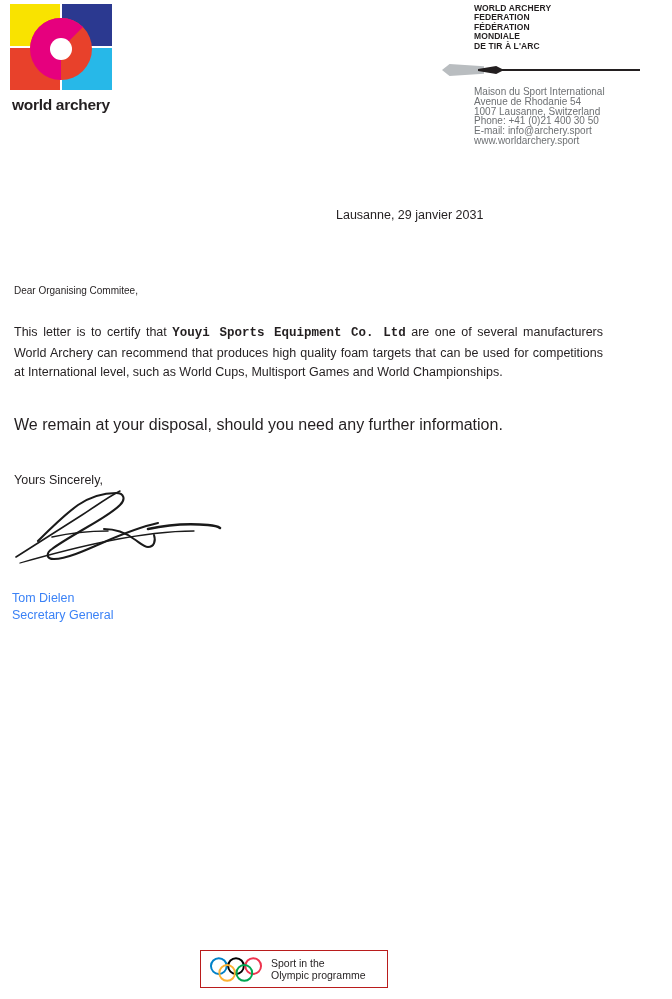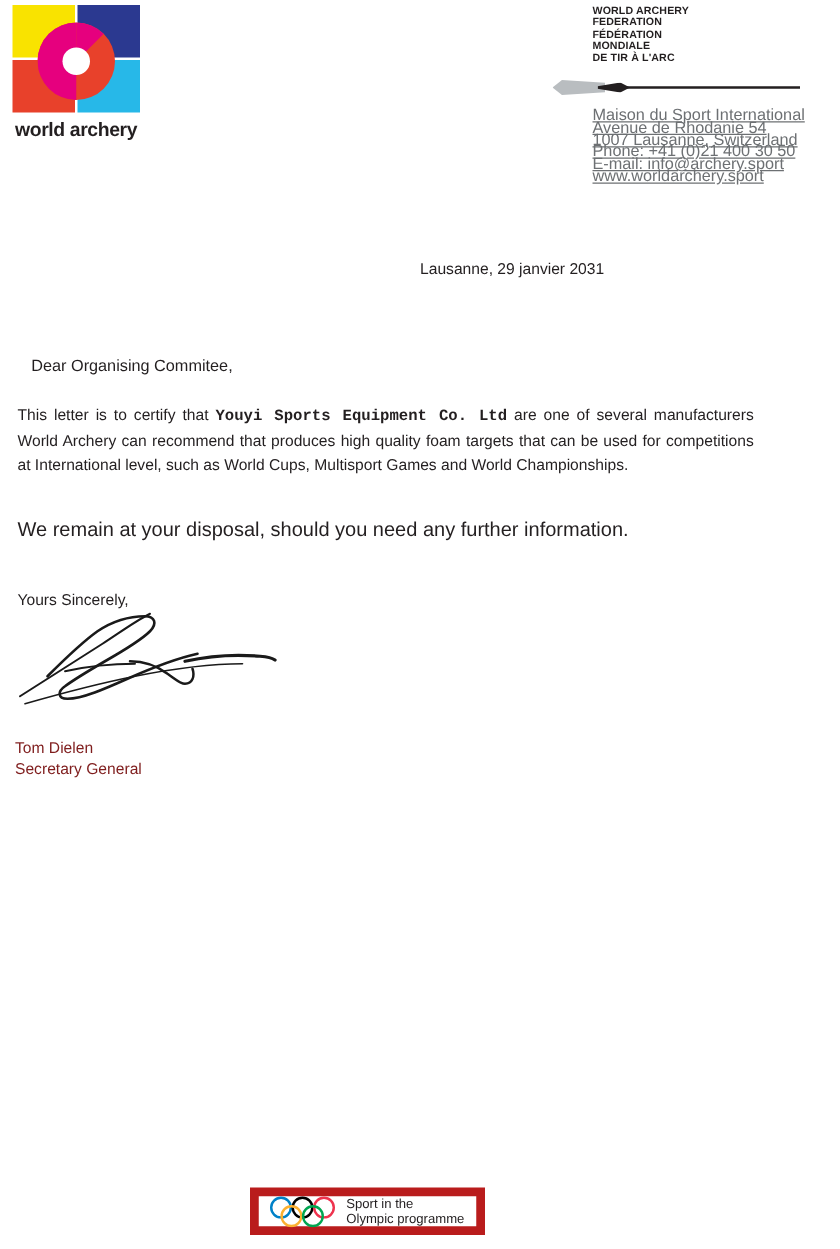--- a/index.html
+++ b/index.html
@@ -135,41 +135,39 @@
     position: absolute;
     left: 36px;
     top: 7px;
     width: 26px;
     height: 8px;
     background: #231f20;
     clip-path: polygon(0 38%, 70% 0, 100% 50%, 70% 100%, 0 62%);
   }
   .fed-addr {
     margin-top: 6px;
-    font-size: 13px;
+    font-size: 10px;
     line-height: 9.8px;
     color: #6d7073;
-    text-decoration: underline;
   }
 
   
   .date-line {
     position: absolute;
     left: 336px;
     top: 208px;
     font-size: 12.5px;
     color: #231f20;
   }
   .salutation {
     position: absolute;
     left: 14px;
     top: 285px;
-    font-size: 13px;
-    color: #231f20;
-    margin-left: 11px;
+    font-size: 10px;
+    color: #231f20;
   }
   .para1 {
     position: absolute;
     left: 14px;
     top: 323px;
     width: 589px;
     font-size: 12.5px;
     line-height: 19.5px;
     text-align: justify;
     color: #231f20;
@@ -199,31 +197,31 @@
     top: 485px;
     width: 220px;
     height: 90px;
   }
   .sig-name {
     position: absolute;
     left: 12px;
     top: 590px;
     font-size: 12.5px;
     line-height: 17px;
-    color: #7f1d1d;
+    color: #3b82f6;
   }
 
   
   .footer {
     position: absolute;
     left: 200px;
     top: 950px;
     width: 188px;
     height: 38px;
-    border: 7px solid #b91c1c;
+    border: 1px solid #b91c1c;
     display: flex;
     align-items: center;
     padding-left: 8px;
     box-sizing: border-box;
   }
   .rings {
     width: 54px;
     height: 26px;
     flex: 0 0 auto;
   }

